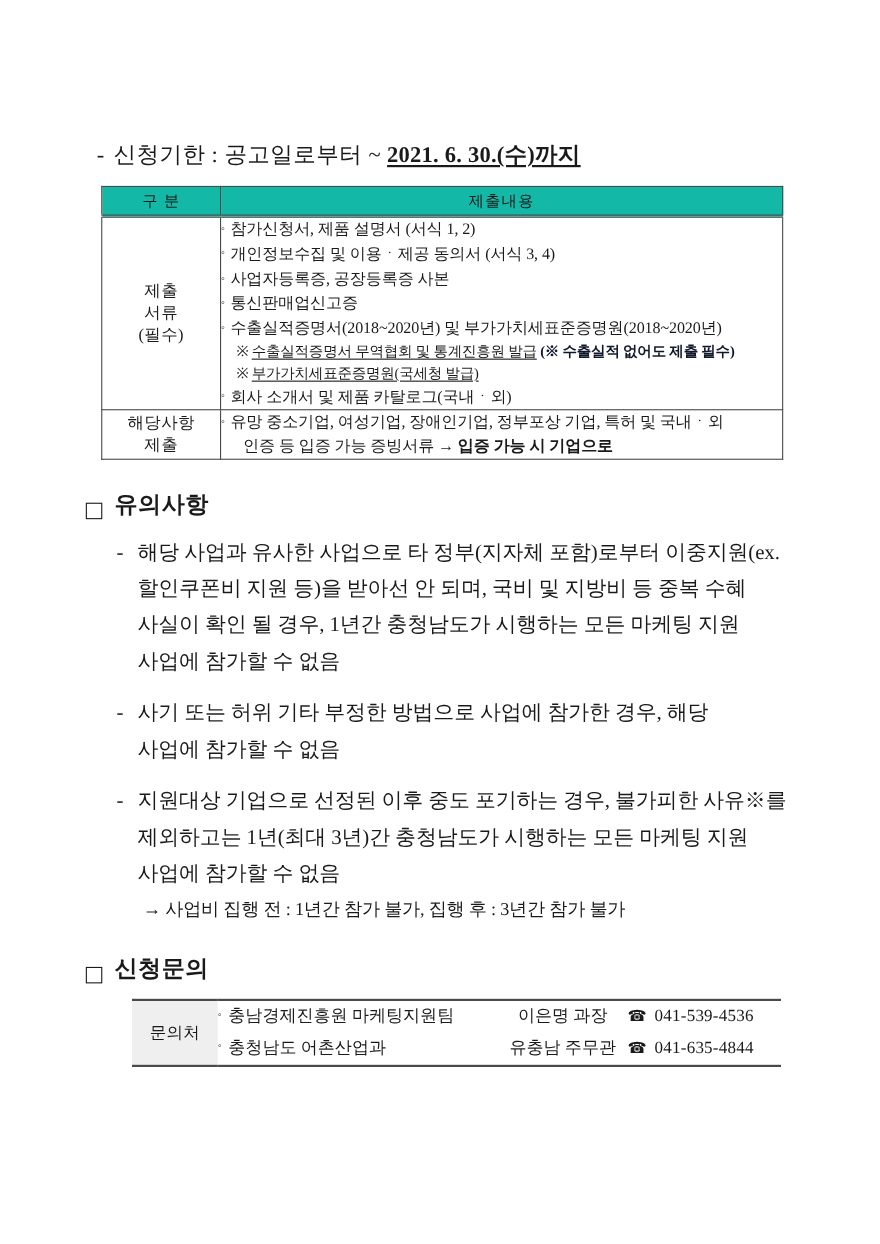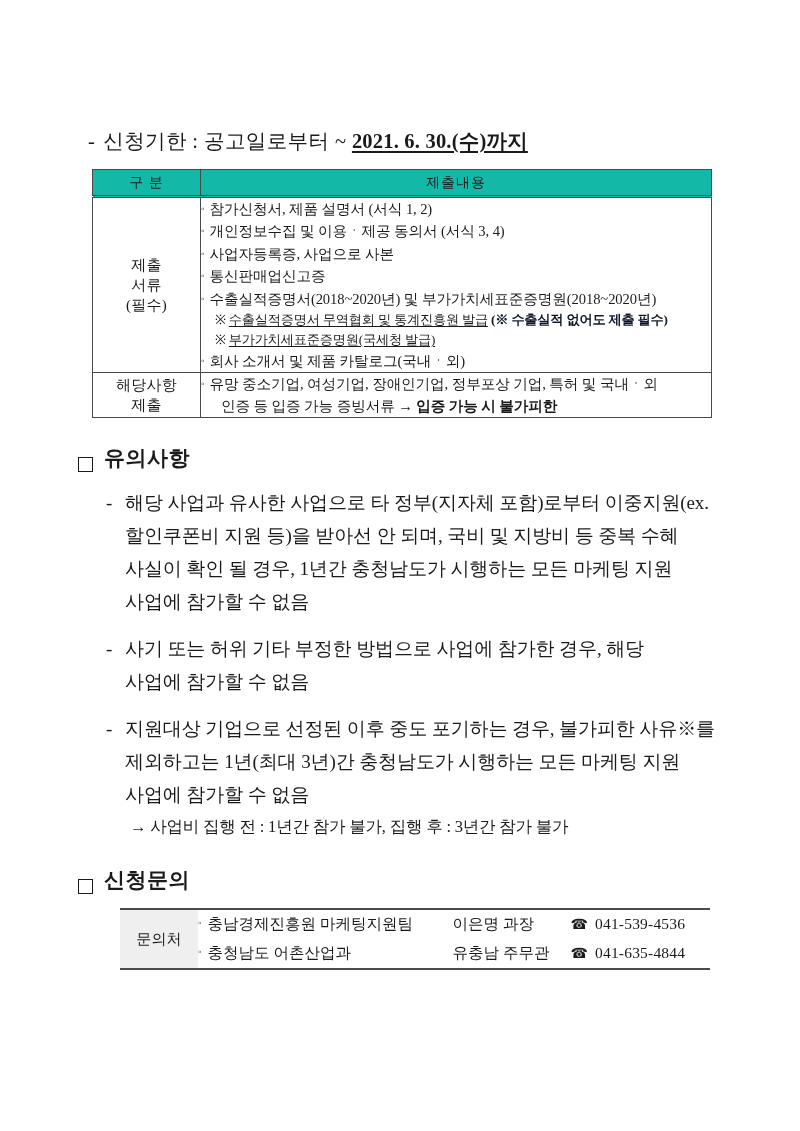--- a/index.html
+++ b/index.html
@@ -182,21 +182,21 @@
     line-height: 27px;
     white-space: nowrap;
   }
   .contact-line .b {
     font-size: 10px;
     margin-right: 6px;
     position: relative;
     top: -3px;
   }
   .c-org { width: 245px; display: inline-block; }
-  .c-person { width: 118px; display: inline-block; }
+  .c-person { width: 118px; display: inline-block; text-align: center; }
   .c-phone-icon { margin-right: 7px; font-size: 14px; }
   .c-phone { letter-spacing: 0.2px; }
 </style>
 </head>
 <body>
 
 <div class="page">
 
   <div class="dash-line">
     <span class="dash">-</span><span>신청기한 : 공고일로부터 ~ </span><span class="u-line">2021. 6. 30.(수)까지</span>
@@ -213,36 +213,36 @@
     <tbody>
       <tr>
         <td class="cell-label">
           <div>제출</div>
           <div>서류</div>
           <div>(필수)</div>
         </td>
         <td class="cell-body">
           <div class="bullet-row"><span class="b">◦</span><span>참가신청서, 제품 설명서 (서식 1, 2)</span></div>
           <div class="bullet-row"><span class="b">◦</span><span>개인정보수집 및 이용ㆍ제공 동의서 (서식 3, 4)</span></div>
-          <div class="bullet-row"><span class="b">◦</span><span>사업자등록증, 사업으로 사본</span></div>
+          <div class="bullet-row"><span class="b">◦</span><span>사업자등록증, 공장등록증 사본</span></div>
           <div class="bullet-row"><span class="b">◦</span><span>통신판매업신고증</span></div>
           <div class="bullet-row"><span class="b">◦</span><span>수출실적증명서(2018~2020년) 및 부가가치세표준증명원(2018~2020년)</span></div>
           <div class="note-row"><span class="mark">※</span><span class="ul">수출실적증명서 무역협회 및 통계진흥원 발급</span> <span class="red-bold">(※ 수출실적 없어도 제출 필수)</span></div>
           <div class="note-row"><span class="mark">※</span><span class="ul">부가가치세표준증명원(국세청 발급)</span></div>
           <div class="bullet-row"><span class="b">◦</span><span>회사 소개서 및 제품 카탈로그(국내ㆍ외)</span></div>
         </td>
       </tr>
       <tr>
         <td class="cell-label">
           <div>해당사항</div>
           <div>제출</div>
         </td>
         <td class="cell-body">
           <div class="bullet-row"><span class="b">◦</span><span>유망 중소기업, 여성기업, 장애인기업, 정부포상 기업, 특허 및 국내ㆍ외</span></div>
-          <div class="sub-line"><span>인증 등 입증 가능 증빙서류 → </span><span class="bold">입증 가능 시 불가피한</span></div>
+          <div class="sub-line"><span>인증 등 입증 가능 증빙서류 → </span><span class="bold">입증 가능 시 기업으로</span></div>
         </td>
       </tr>
     </tbody>
   </table>
 
   <div class="section-head">
     <span class="box-icon"></span>
     <span>유의사항</span>
   </div>
 

